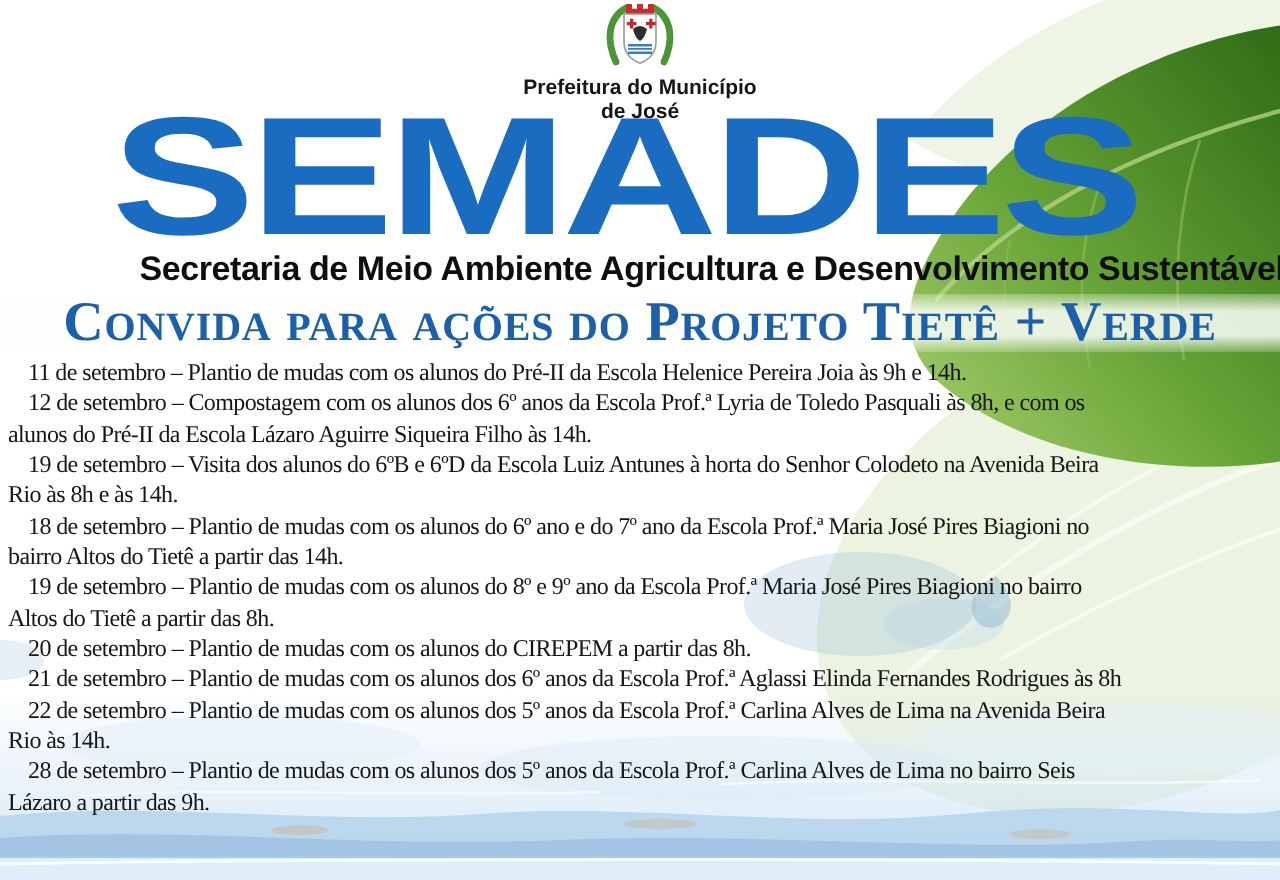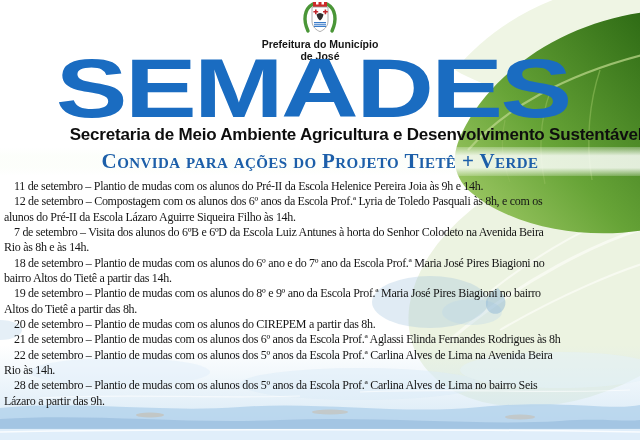--- a/index.html
+++ b/index.html
@@ -37,21 +37,21 @@
     letter-spacing:-0.2px;white-space:nowrap;
   }
 
   .invite-band{
     position:absolute;top:147px;left:0;right:0;height:29px;
     background:linear-gradient(to bottom, rgba(255,255,255,0.25), rgba(252,254,250,0.85) 30%, rgba(252,254,250,0.85) 72%, rgba(255,255,255,0.2));
     display:flex;align-items:center;justify-content:center;
   }
   .invite-text{
     font-family:"Liberation Serif",serif;font-weight:bold;
-    font-variant:small-caps;font-size:21px;letter-spacing:0.4px;
+    font-variant:small-caps;font-size:28px;letter-spacing:0.4px;
     color:var(--invitation-blue);white-space:nowrap;
   }
 
   .schedule{
     position:absolute;top:179px;left:4px;right:24px;
     font-family:"Liberation Serif",serif;font-size:12px;
     letter-spacing:-0.3px;line-height:15.35px;color:var(--body-black);
   }
   .sched-line{white-space:nowrap;}
   .sched-line.first{text-indent:10px;}
@@ -150,21 +150,21 @@
     </div>
 
     <div class="invite-band">
       <span class="invite-text">Convida para ações do Projeto Tietê + Verde</span>
     </div>
 
     <div class="schedule">
         <div class="sched-line first">11 de setembro – Plantio de mudas com os alunos do Pré-II da Escola Helenice Pereira Joia às 9h e 14h.</div>
         <div class="sched-line first">12 de setembro – Compostagem com os alunos dos 6º anos da Escola Prof.ª Lyria de Toledo Pasquali às 8h, e com os</div>
         <div class="sched-line">alunos do Pré-II da Escola Lázaro Aguirre Siqueira Filho às 14h.</div>
-        <div class="sched-line first">7 de setembro – Visita dos alunos do 6ºB e 6ºD da Escola Luiz Antunes à horta do Senhor Colodeto na Avenida Beira</div>
+        <div class="sched-line first">19 de setembro – Visita dos alunos do 6ºB e 6ºD da Escola Luiz Antunes à horta do Senhor Colodeto na Avenida Beira</div>
         <div class="sched-line">Rio às 8h e às 14h.</div>
         <div class="sched-line first">18 de setembro – Plantio de mudas com os alunos do 6º ano e do 7º ano da Escola Prof.ª Maria José Pires Biagioni no</div>
         <div class="sched-line">bairro Altos do Tietê a partir das 14h.</div>
         <div class="sched-line first">19 de setembro – Plantio de mudas com os alunos do 8º e 9º ano da Escola Prof.ª Maria José Pires Biagioni no bairro</div>
         <div class="sched-line">Altos do Tietê a partir das 8h.</div>
         <div class="sched-line first">20 de setembro – Plantio de mudas com os alunos do CIREPEM a partir das 8h.</div>
         <div class="sched-line first">21 de setembro – Plantio de mudas com os alunos dos 6º anos da Escola Prof.ª Aglassi Elinda Fernandes Rodrigues às 8h</div>
         <div class="sched-line first">22 de setembro – Plantio de mudas com os alunos dos 5º anos da Escola Prof.ª Carlina Alves de Lima na Avenida Beira</div>
         <div class="sched-line">Rio às 14h.</div>
         <div class="sched-line first">28 de setembro – Plantio de mudas com os alunos dos 5º anos da Escola Prof.ª Carlina Alves de Lima no bairro Seis</div>

